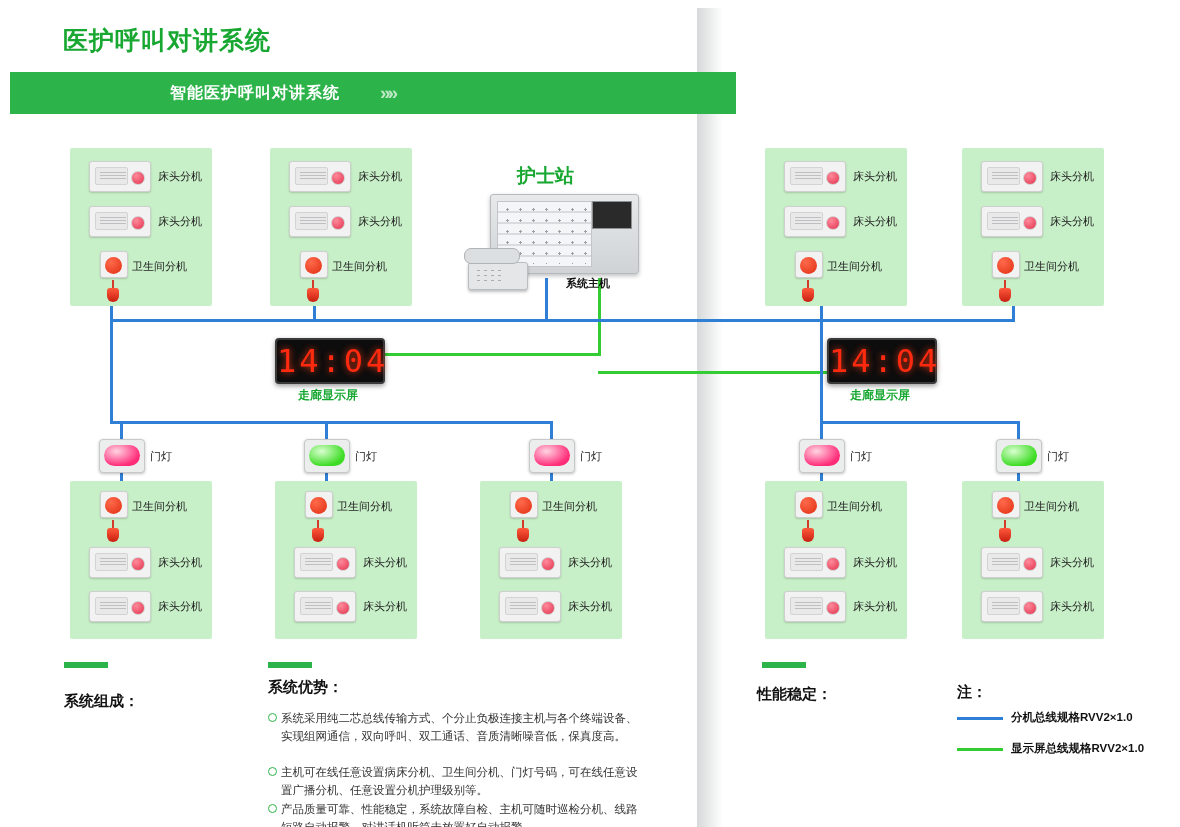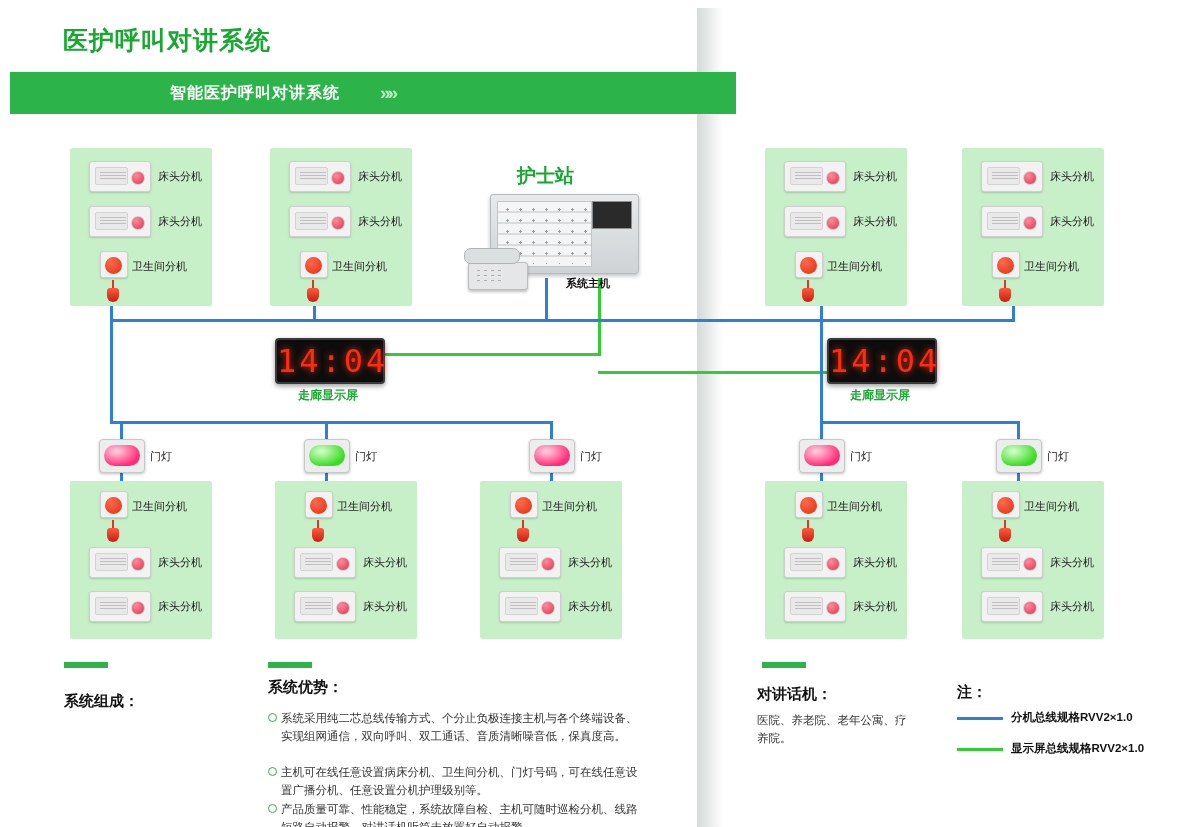--- a/index.html
+++ b/index.html
@@ -377,21 +377,20 @@
   <div class="bullet" style="left:268px;top:702px;width:372px;">
     <span class="dot"></span>
     <span class="txt">系统采用纯二芯总线传输方式、个分止负极连接主机与各个终端设备、实现组网通信，双向呼叫、双工通话、音质清晰噪音低，保真度高。</span>
   </div>
   <div class="bullet" style="left:268px;top:793px;width:372px;">
     <span class="dot"></span>
     <span class="txt">产品质量可靠、性能稳定，系统故障自检、主机可随时巡检分机、线路短路自动报警、对讲话机听筒未放置好自动报警。</span>
   </div>
 
   <div class="sec-tab" style="left:762px;top:654px;width:44px;"></div>
-  <div class="sec-h" style="left:757px;top:677px;">对讲话机：</div>
-  <div class="sec-p" style="left:757px;top:704px;width:150px;">医院、养老院、老年公寓、疗养院。</div>
+  <div class="sec-h" style="left:757px;top:677px;">性能稳定：</div>
 
   <div class="sec-h" style="left:957px;top:675px;">注：</div>
   <div class="note-line" style="left:957px;top:709px;width:46px;background:#2f7fd6;"></div>
   <div class="note-txt" style="left:1011px;top:702px;">分机总线规格RVV2×1.0</div>
   <div class="note-line" style="left:957px;top:740px;width:46px;background:#33cc33;"></div>
   <div class="note-txt" style="left:1011px;top:733px;">显示屏总线规格RVV2×1.0</div>
 </div>
 
 </body></html>

